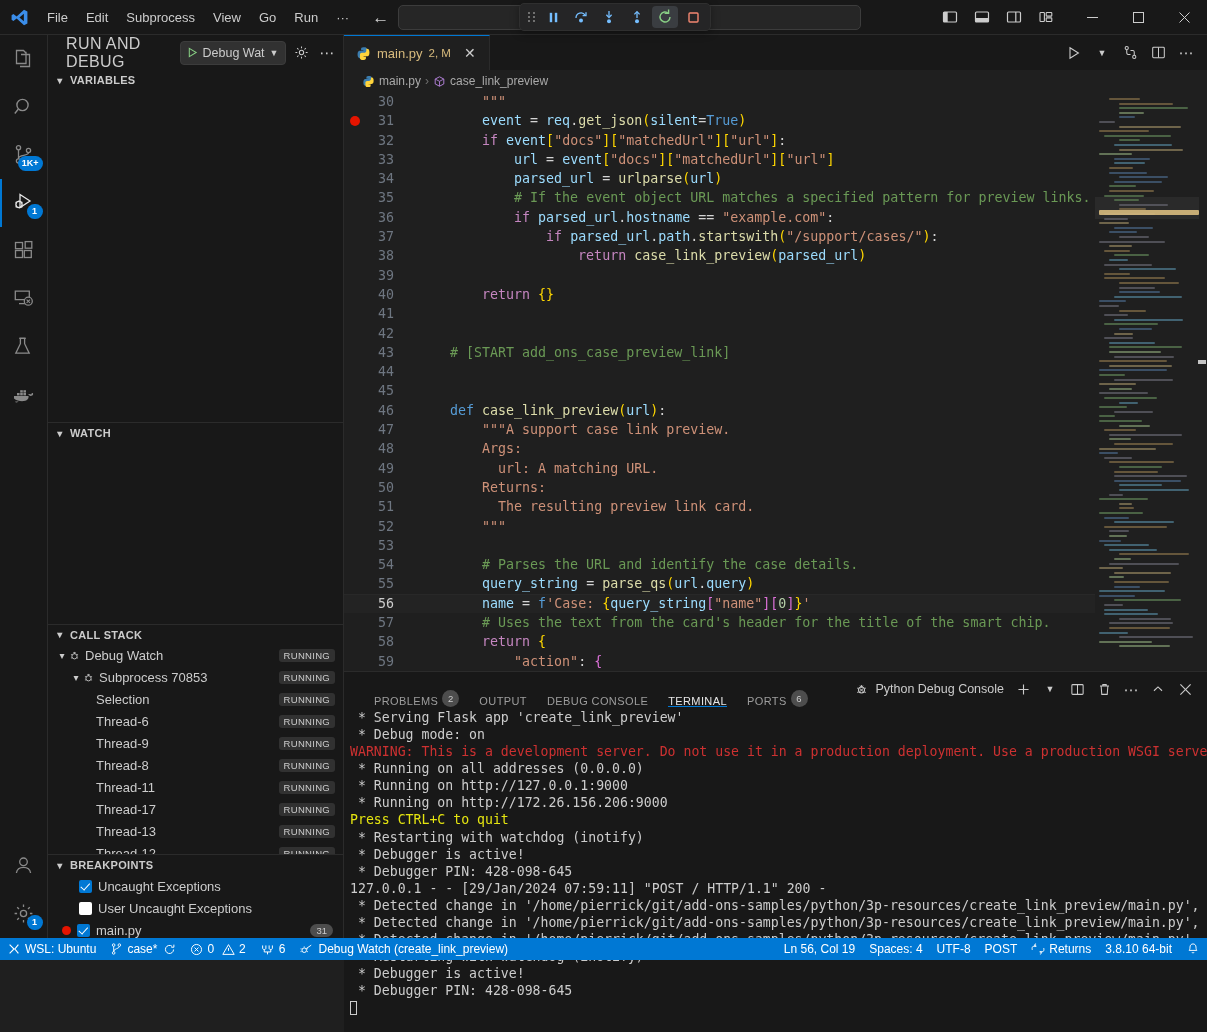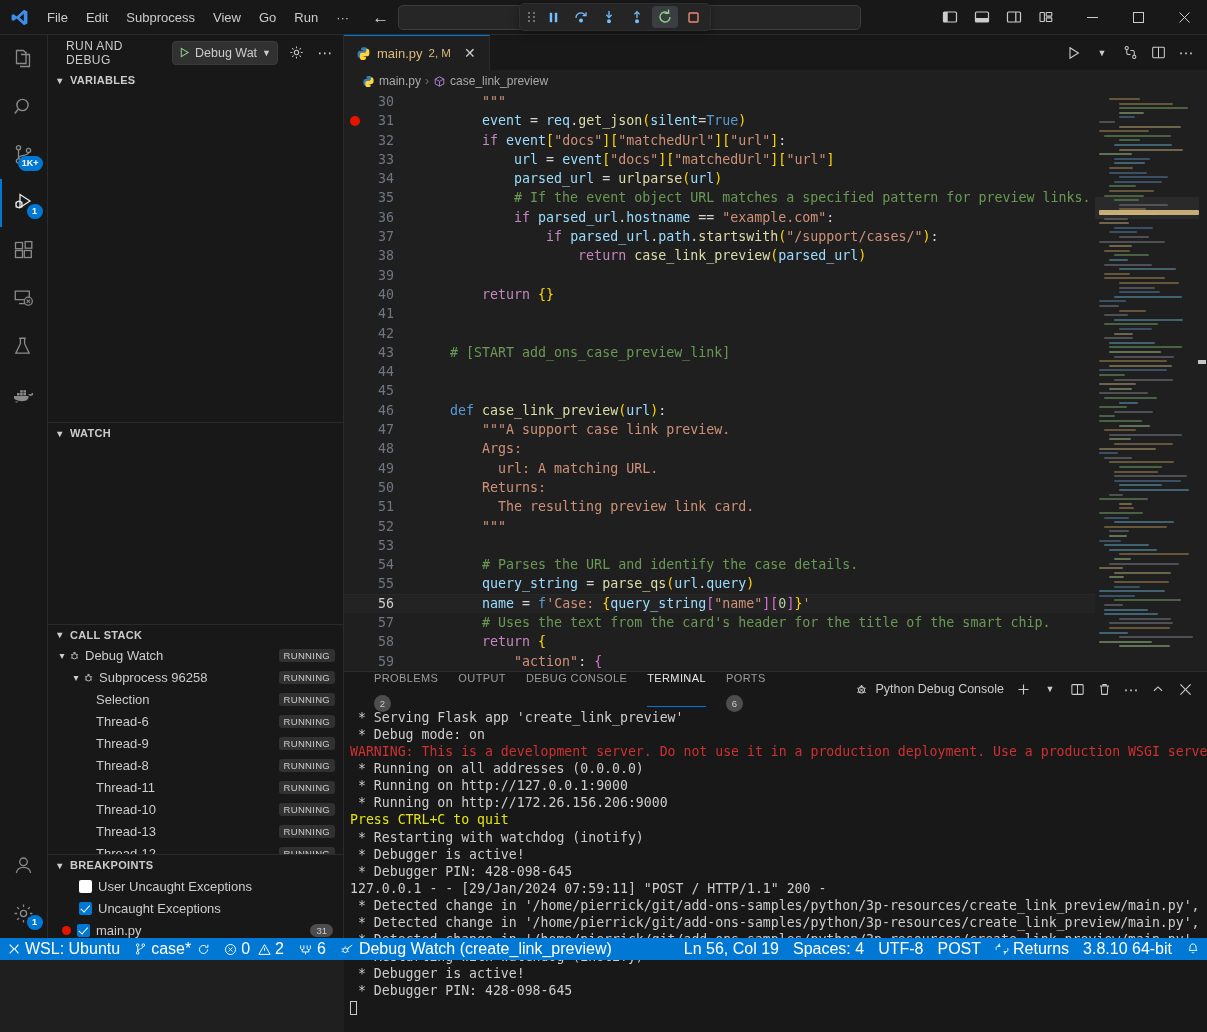--- a/index.html
+++ b/index.html
@@ -91,21 +91,21 @@
   
   .sidebar {
     width: 296px; flex: 0 0 296px; background: #181818;
     display: flex; flex-direction: column; border-right: 1px solid #2b2b2b;
     min-height: 0;
   }
   .sidebar-header {
     height: 35px; flex: 0 0 35px; display: flex; align-items: center;
     padding: 0 8px 0 18px; gap: 8px;
   }
-  .sidebar-title { font-size: 12px; letter-spacing: .4px; color: #cccccc; font-weight: 400; text-transform: uppercase;}
+  .sidebar-title { font-size: 16px; letter-spacing: .4px; color: #cccccc; font-weight: 400; text-transform: uppercase;}
   .cfg-select {
     display: flex; align-items: center; gap: 5px;
     background: #313131; border: 1px solid #3c3c3c; border-radius: 4px;
     height: 24px; padding: 0 6px; font-size: 12.5px; color: #cccccc;
     max-width: 140px;
   }
   .hdr-icon { width: 22px; height: 22px; display:flex; align-items:center; justify-content:center; color:#cccccc; border-radius:4px;}
 
   .pane-header {
     height: 22px; display: flex; align-items: center; gap: 4px;
@@ -211,21 +211,21 @@
   .overview-mark { position: absolute; right: 1px; width: 8px; height: 4px; }
 
   
   .panel {
     height: 363px; flex: 0 0 363px; background: #181818; display: flex; flex-direction: column;
     border-top: 1px solid #2b2b2b; min-width: 0;
   }
   .panel-tabs { height: 35px; flex: 0 0 35px; display: flex; align-items: center; padding-left: 20px; gap: 0; }
   .ptab {
     font-size: 11px; letter-spacing: .4px; text-transform: uppercase; color: #9d9d9d;
-    padding: 0 10px; height: 35px; display: flex; align-items: flex-start; gap: 11px; position: relative; flex-direction: column;
+    padding: 0 10px; height: 35px; display: flex; align-items: flex-end; gap: 4px; position: relative;
   }
   .ptab.active { color: #e7e7e7; }
   .ptab.active::after {
     content: ""; position: absolute; left: 10px; right: 10px; bottom: 0; height: 1px; background: #0078d4;
   }
   .ptab-badge {
     background: #4d4d4d; color: #cccccc; border-radius: 11px; font-size: 9.5px;
     min-width: 17px; height: 17px; line-height: 17px; text-align: center; padding: 0 4px;
   }
   .panel-actions { margin-left: auto; display: flex; align-items: center; gap: 3px; padding-right: 10px; }
@@ -237,21 +237,21 @@
     font-family: "DejaVu Sans Mono", "Liberation Mono", monospace;
     font-size: 13.2px; line-height: 17.1px; white-space: pre; color: #cccccc;
   }
   .t-warn { color: #cd3131; }
   .t-yellow { color: #e5e510; }
   .t-cursor { display: inline-block; width: 7px; height: 14px; border: 1px solid #cccccc; vertical-align: -2px;}
 
   
   .statusbar {
     height: 22px; flex: 0 0 22px; background: #0078d4; color: #ffffff;
-    display: flex; align-items: center; font-size: 16px;
+    display: flex; align-items: center; font-size: 12px;
   }
   .sb-item { display: flex; align-items: center; gap: 4px; padding: 0 7px; height: 22px; white-space: nowrap;}
   .sb-right { margin-left: auto; display: flex; align-items: center; }
   svg { display: block; }
 </style>
 </head>
 <body>
 
 <div class="app">
 
@@ -553,21 +553,21 @@
           </div>
           <div class="stack-row">
             <span style="width:22px;flex:0 0 22px"></span>
             <span class="chev">▾</span>
             <span class="bugicon">
               <svg width="13" height="13" viewBox="0 0 16 16">
                 <circle cx="8" cy="9" r="3.2" stroke="#cccccc" stroke-width="1.1" fill="none"></circle>
                 <path d="M3.6 7h1.3M11.1 7h1.3M3.6 11h1.3M11.1 11h1.3M8 3.6v2.2M6.4 4.3 8 5.6l1.6-1.3" stroke="#cccccc" stroke-width="1"></path>
               </svg>
             </span>
-            <span class="stack-label">Subprocess 96258</span>
+            <span class="stack-label">Subprocess 70853</span>
             <span class="state-badge">RUNNING</span>
           </div>
           <div class="stack-row">
             <span style="width:36px;flex:0 0 36px"></span>
             <span style="width:12px;flex:0 0 12px"></span>
             <span class="stack-label">Selection</span>
             <span class="state-badge">RUNNING</span>
           </div>
           <div class="stack-row">
             <span style="width:36px;flex:0 0 36px"></span>
@@ -589,21 +589,21 @@
           </div>
           <div class="stack-row">
             <span style="width:36px;flex:0 0 36px"></span>
             <span style="width:12px;flex:0 0 12px"></span>
             <span class="stack-label">Thread-11</span>
             <span class="state-badge">RUNNING</span>
           </div>
           <div class="stack-row">
             <span style="width:36px;flex:0 0 36px"></span>
             <span style="width:12px;flex:0 0 12px"></span>
-            <span class="stack-label">Thread-10</span>
+            <span class="stack-label">Thread-17</span>
             <span class="state-badge">RUNNING</span>
           </div>
           <div class="stack-row">
             <span style="width:36px;flex:0 0 36px"></span>
             <span style="width:12px;flex:0 0 12px"></span>
             <span class="stack-label">Thread-13</span>
             <span class="state-badge">RUNNING</span>
           </div>
           <div class="stack-row">
             <span style="width:36px;flex:0 0 36px"></span>
@@ -613,27 +613,27 @@
           </div>
         </div>
 
       <div class="pane-header">
         <span class="chev">▾</span>
         <span>BREAKPOINTS</span>
       </div>
       <div class="pane-body" id="breakpoints-body">
           <div class="bp-row">
             <span style="width:25px;flex:0 0 25px"></span>
+            <span class="cbx on"></span>
+            <span>Uncaught Exceptions</span>
+          </div>
+          <div class="bp-row">
+            <span style="width:25px;flex:0 0 25px"></span>
             <span class="cbx off"></span>
             <span>User Uncaught Exceptions</span>
-          </div>
-          <div class="bp-row">
-            <span style="width:25px;flex:0 0 25px"></span>
-            <span class="cbx on"></span>
-            <span>Uncaught Exceptions</span>
           </div>
           <div class="bp-row">
             <span style="width:8px"></span>
             <span class="bp-dot"></span>
             <span class="cbx on"></span>
             <span>main.py</span>
             <span class="bp-count">31</span>
           </div>
         </div>
     </div>

